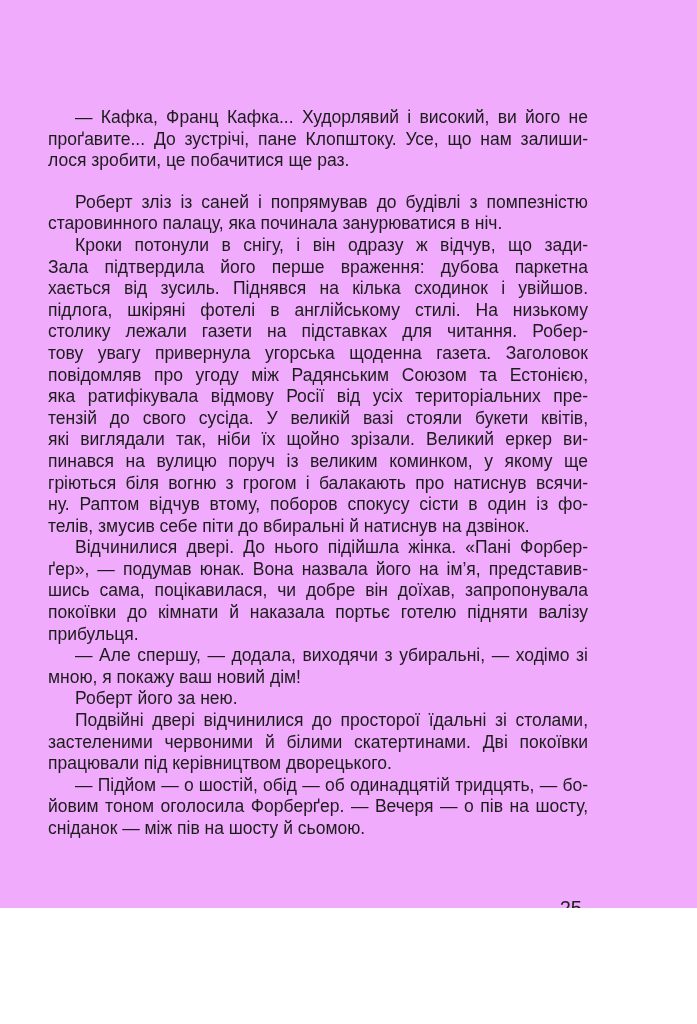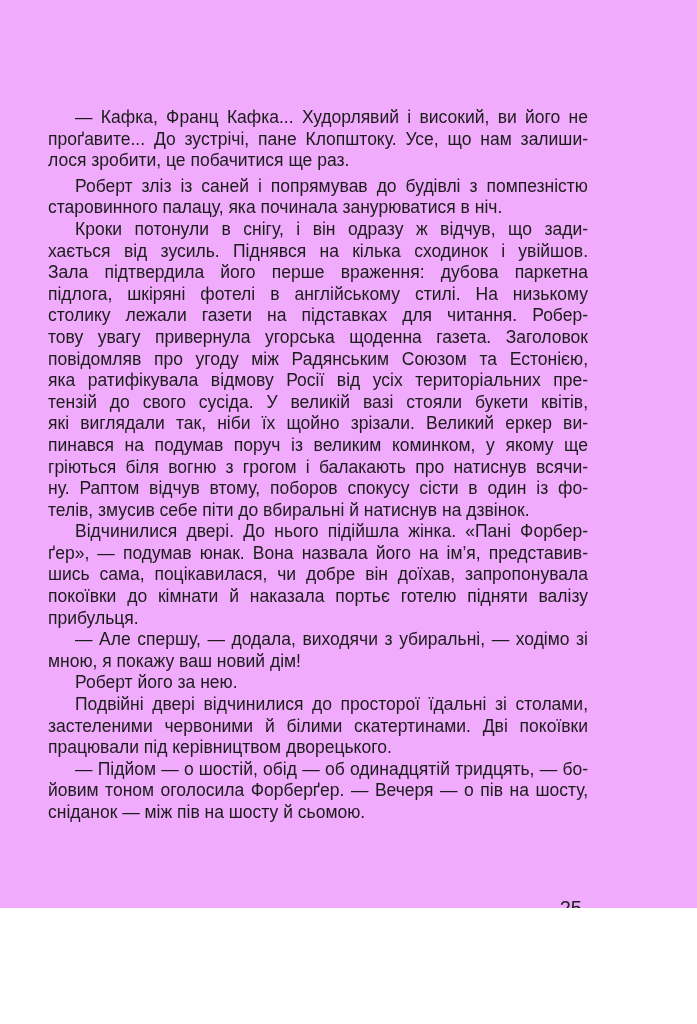--- a/index.html
+++ b/index.html
@@ -19,21 +19,21 @@
   .text-block {
     position: absolute;
     left: 48px;
     top: 107px;
     width: 540px;
     font-size: 17.5px;
     line-height: 21.6px;
     -webkit-font-smoothing: antialiased;
   }
   .paragraph { margin: 0; padding: 0; }
-  .paragraph.space-before { margin-top: 4px; }
+  .paragraph.space-before { margin-top: 20px; }
   .line {
     text-align: justify;
     text-justify: inter-word;
     white-space: normal;
   }
   .line.just { text-align-last: justify; }
   .paragraph > .line:first-child { text-indent: 27px; }
   .folio {
     position: absolute;
     top: 898px;
@@ -52,30 +52,30 @@
         <div class="line just">— Кафка, Франц Кафка... Худорлявий і високий, ви його не</div>
         <div class="line just">проґавите... До зустрічі, пане Клопштоку. Усе, що нам залиши-</div>
         <div class="line">лося зробити, це побачитися ще раз.</div>
       </div>
       <div class="paragraph space-before">
         <div class="line just">Роберт зліз із саней і попрямував до будівлі з помпезністю</div>
         <div class="line">старовинного палацу, яка починала занурюватися в ніч.</div>
       </div>
       <div class="paragraph">
         <div class="line just">Кроки потонули в снігу, і він одразу ж відчув, що зади-</div>
+        <div class="line just">Зала підтвердила його перше враження: дубова паркетна</div>
         <div class="line just">хається від зусиль. Піднявся на кілька сходинок і увійшов.</div>
-        <div class="line just">Зала підтвердила його перше враження: дубова паркетна</div>
         <div class="line just">підлога, шкіряні фотелі в англійському стилі. На низькому</div>
         <div class="line just">столику лежали газети на підставках для читання. Робер-</div>
         <div class="line just">тову увагу привернула угорська щоденна газета. Заголовок</div>
         <div class="line just">повідомляв про угоду між Радянським Союзом та Естонією,</div>
         <div class="line just">яка ратифікувала відмову Росії від усіх територіальних пре-</div>
         <div class="line just">тензій до свого сусіда. У великій вазі стояли букети квітів,</div>
         <div class="line just">які виглядали так, ніби їх щойно зрізали. Великий еркер ви-</div>
-        <div class="line just">пинався на подумав поруч із великим коминком, у якому ще</div>
+        <div class="line just">пинався на вулицю поруч із великим коминком, у якому ще</div>
         <div class="line just">гріються біля вогню з грогом і балакають про натиснув всячи-</div>
         <div class="line just">ну. Раптом відчув втому, поборов спокусу сісти в один із фо-</div>
         <div class="line">телів, змусив себе піти до вбиральні й натиснув на дзвінок.</div>
       </div>
       <div class="paragraph">
         <div class="line just">Відчинилися двері. До нього підійшла жінка. «Пані Форбер-</div>
         <div class="line just">ґер», — подумав юнак. Вона назвала його на ім’я, представив-</div>
         <div class="line just">шись сама, поцікавилася, чи добре він доїхав, запропонувала</div>
         <div class="line just">покоївки до кімнати й наказала портьє готелю підняти валізу</div>
         <div class="line">прибульця.</div>

